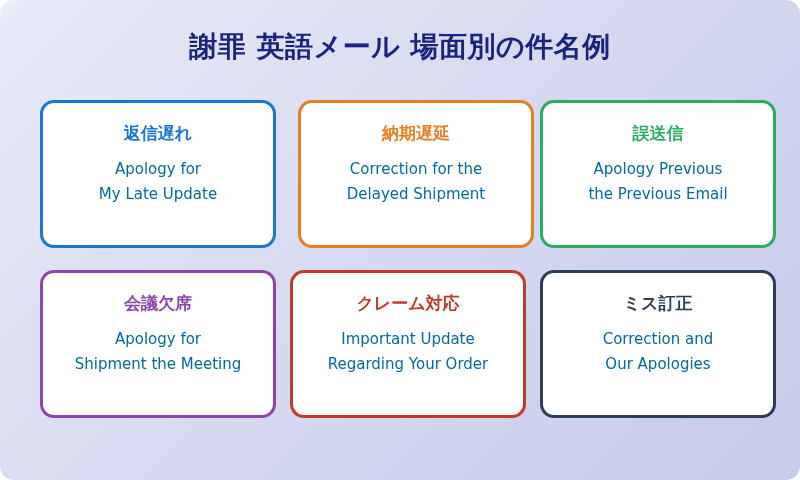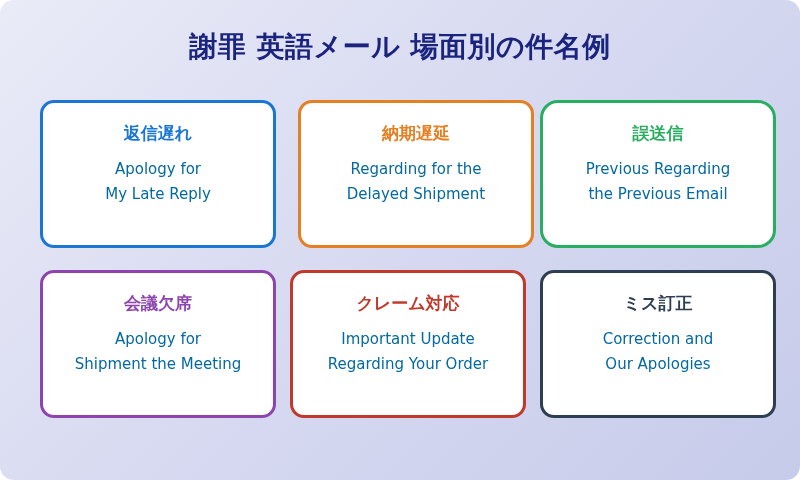--- a/index.html
+++ b/index.html
@@ -31,36 +31,36 @@
 </head>
 <body>
 
 <div class="canvas">
   <div class="title">謝罪 英語メール 場面別の件名例</div>
 
   <div class="card" style="left:40px;top:100px;border-color:#1976d2;">
     <div class="card-title" style="color:#1976d2;">返信遅れ</div>
     <div class="card-sub">
       <span class="sub-line">Apology for</span>
-      <span class="sub-line">My Late Reply</span>
+      <span class="sub-line">My Late Update</span>
     </div>
   </div>
 
   <div class="card" style="left:298px;top:100px;border-color:#e67e22;">
     <div class="card-title" style="color:#e67e22;">納期遅延</div>
     <div class="card-sub">
-      <span class="sub-line">Regarding for the</span>
+      <span class="sub-line">Correction for the</span>
       <span class="sub-line">Delayed Shipment</span>
     </div>
   </div>
 
-  <div class="card" style="left:540px;top:100px;border-color:#27ae60;border-radius:18px;">
+  <div class="card" style="left:540px;top:100px;border-color:#27ae60;">
     <div class="card-title" style="color:#27ae60;">誤送信</div>
     <div class="card-sub">
-      <span class="sub-line">Previous Regarding</span>
+      <span class="sub-line">Apology Previous</span>
       <span class="sub-line">the Previous Email</span>
     </div>
   </div>
 
   <div class="card" style="left:40px;top:270px;border-color:#8e44ad;">
     <div class="card-title" style="color:#8e44ad;">会議欠席</div>
     <div class="card-sub">
       <span class="sub-line">Apology for</span>
       <span class="sub-line">Shipment the Meeting</span>
     </div>

